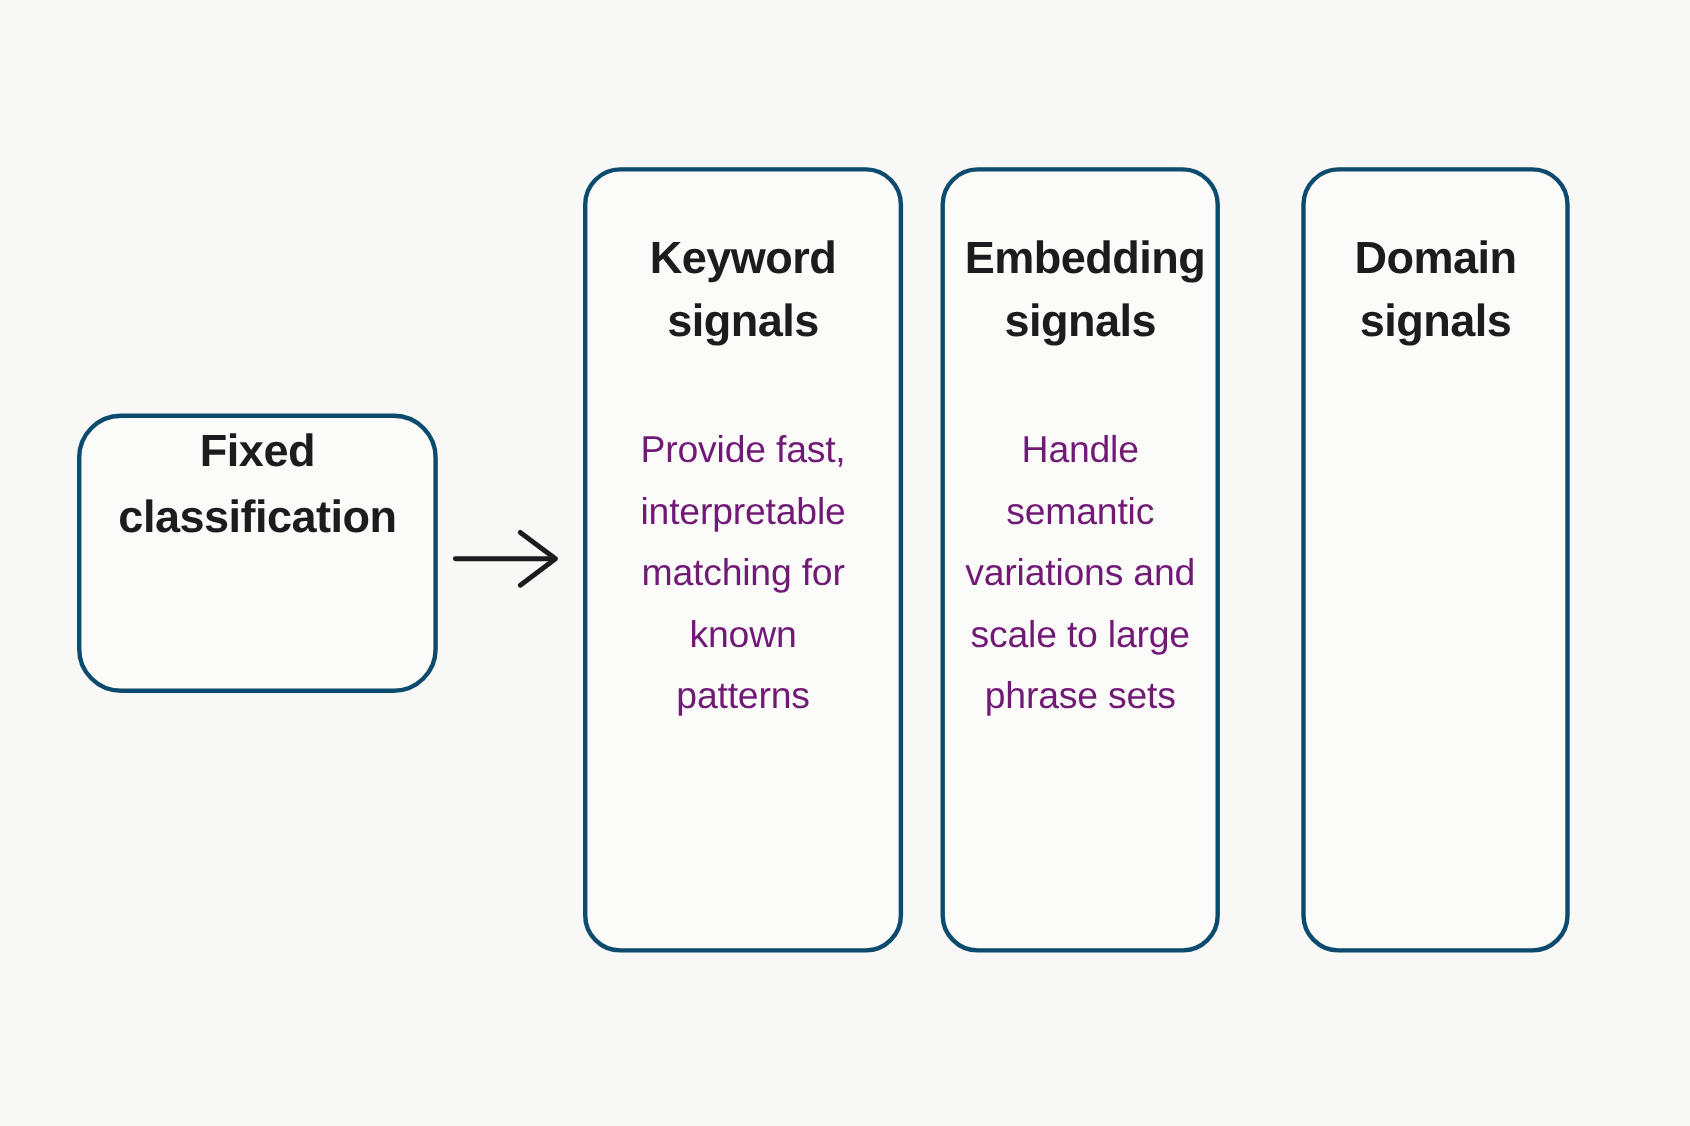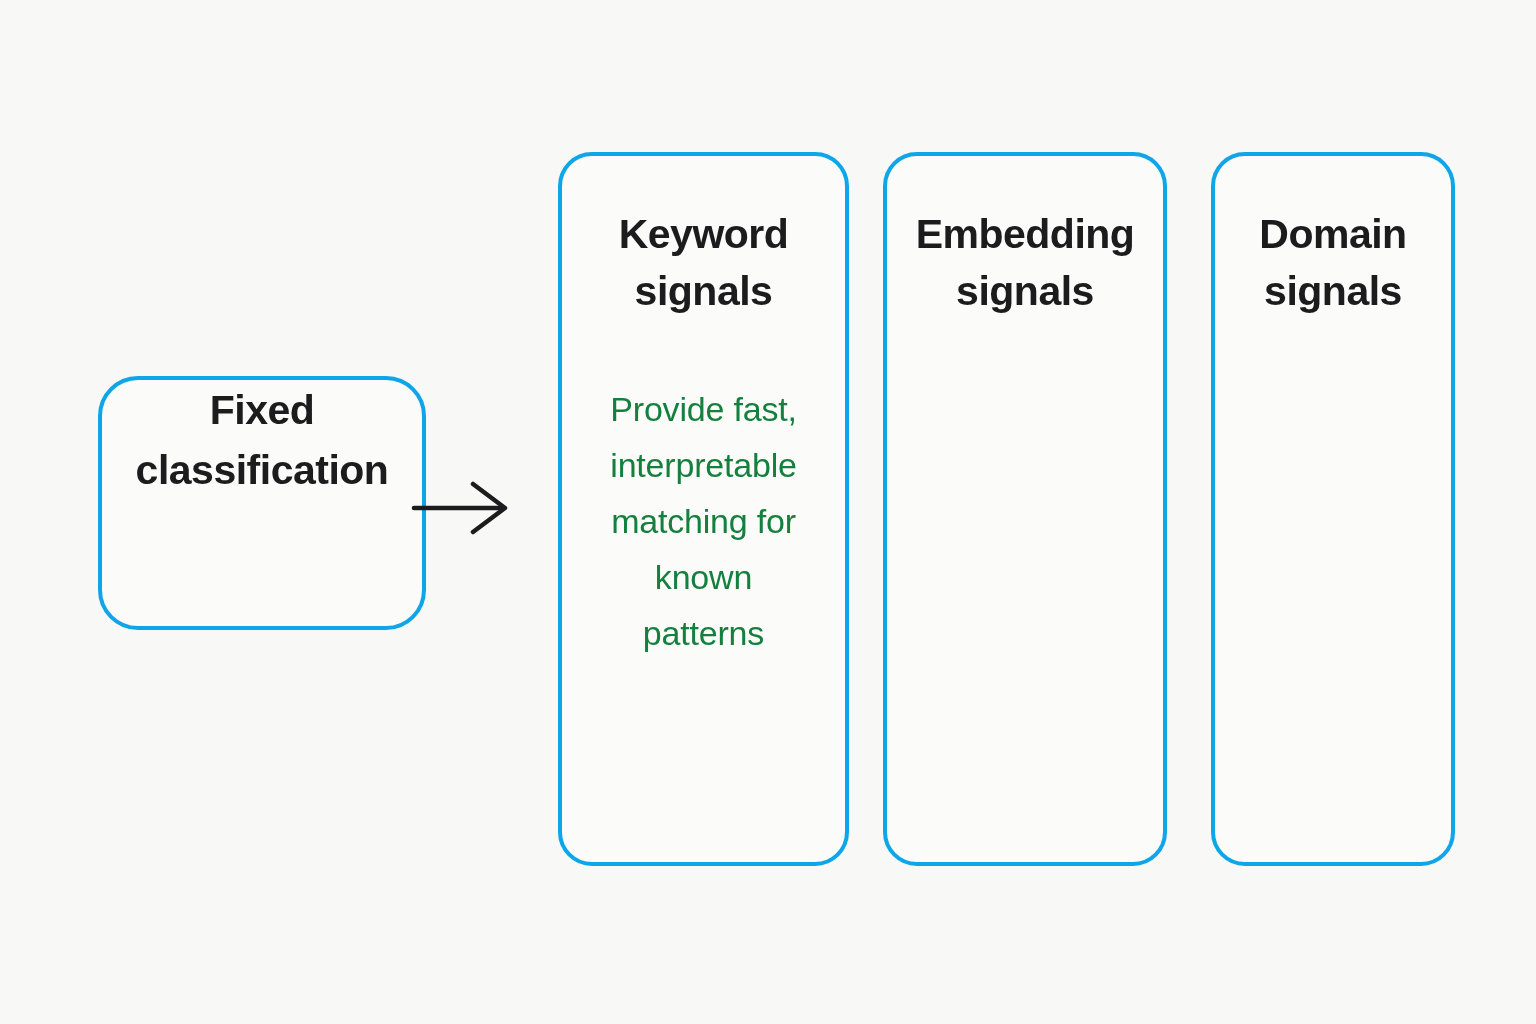--- a/index.html
+++ b/index.html
@@ -16,22 +16,21 @@
     position: relative;
   }
   .canvas {
     position: absolute;
     inset: 0;
   }
   .node {
     position: absolute;
     box-sizing: border-box;
     background: #fbfbfa;
-    border: 4px solid #0ea5e9;
-    margin-left: 28px;
+    border: 4px solid #0c4a6e;
   }
   .source-node {
     left: 70px;
     top: 376px;
     width: 328px;
     height: 254px;
     border-radius: 40px;
     display: flex;
     align-items: flex-start;
     justify-content: center;
@@ -53,37 +52,37 @@
   }
   .card {
     position: absolute;
     top: 152px;
     height: 714px;
     border-radius: 34px;
     padding: 50px 18px 0 18px;
     text-align: center;
   }
   .card-1 { left: 530px; width: 291px; }
-  .card-2 { left: 855px; width: 284px; }
+  .card-2 { left: 855px; width: 254px; }
   .card-3 { left: 1183px; width: 244px; }
   .card-title {
     font-size: 41px;
     font-weight: 700;
     line-height: 57px;
     letter-spacing: -0.5px;
     white-space: pre-line;
   }
   .card-body {
     margin-top: 61px;
     font-size: 34px;
     font-weight: 400;
     line-height: 56px;
     letter-spacing: -0.2px;
     white-space: pre-line;
-    color: #15803d;
+    color: #701a75;
   }
 </style>
 </head>
 <body>
 
 <div class="canvas">
 
   <div class="node source-node">
     <div class="source-label">Fixed
 classification</div>
@@ -102,20 +101,25 @@
     <div class="card-body">Provide fast,
 interpretable
 matching for
 known
 patterns</div>
   </div>
 
   <div class="node card card-2">
     <div class="card-title">Embedding
 signals</div>
+    <div class="card-body">Handle
+semantic
+variations and
+scale to large
+phrase sets</div>
   </div>
 
   <div class="node card card-3">
     <div class="card-title">Domain
 signals</div>
   </div>
 
 </div>
 
 </body></html>

